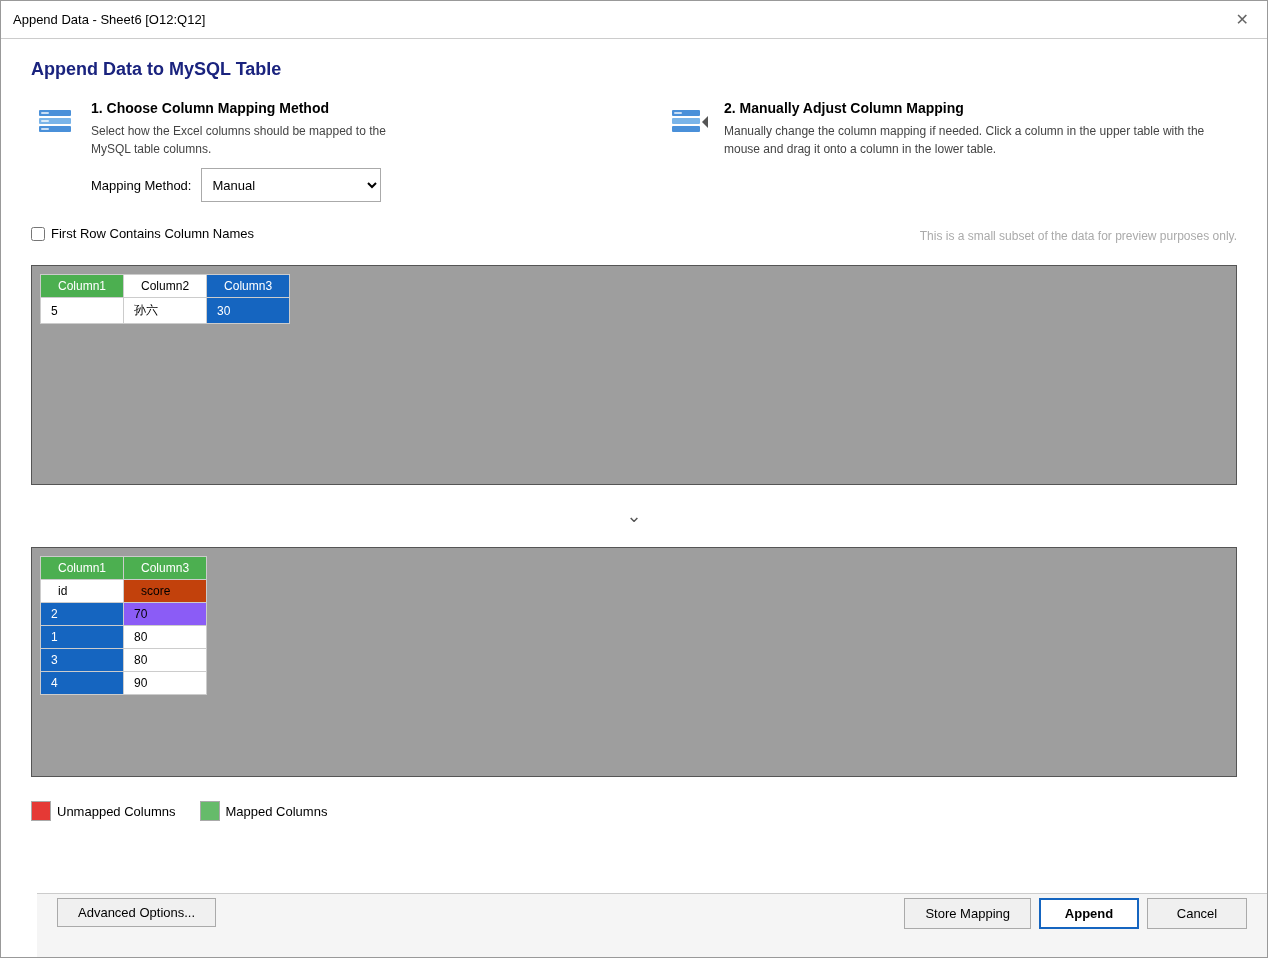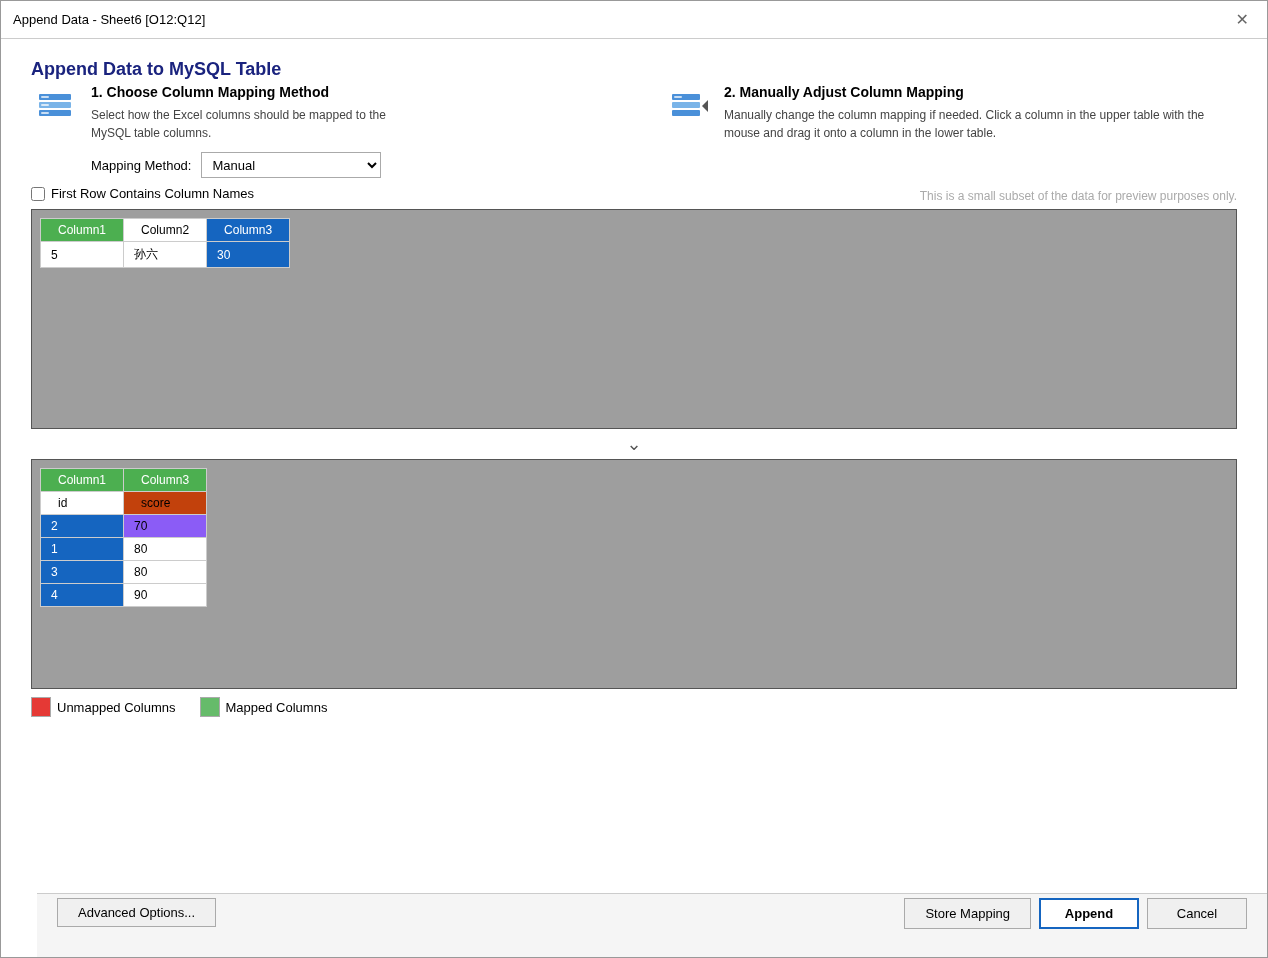--- a/index.html
+++ b/index.html
@@ -43,20 +43,21 @@
       background: none;
       padding: 2px 6px;
     }
 
     .content {
       flex: 1;
       padding: 20px 30px;
       overflow-y: auto;
       display: flex;
       flex-direction: column;
+      gap: 16px;
     }
 
     .page-title {
       color: #1a237e;
       font-size: 18px;
       font-weight: bold;
       margin-bottom: 4px;
     }
 
     .steps-row {
@@ -112,21 +113,21 @@
       font-size: 13px;
       color: #000;
     }
 
     .mapping-select {
       width: 180px;
       padding: 3px 6px;
       border: 1px solid #aaa;
       background: #fff;
       font-size: 13px;
-      height: 26px;
+      height: 34px;
     }
 
     .checkbox-row {
       display: flex;
       align-items: center;
       gap: 6px;
       margin-bottom: 4px;
     }
 
     .checkbox-row input[type=checkbox] {

